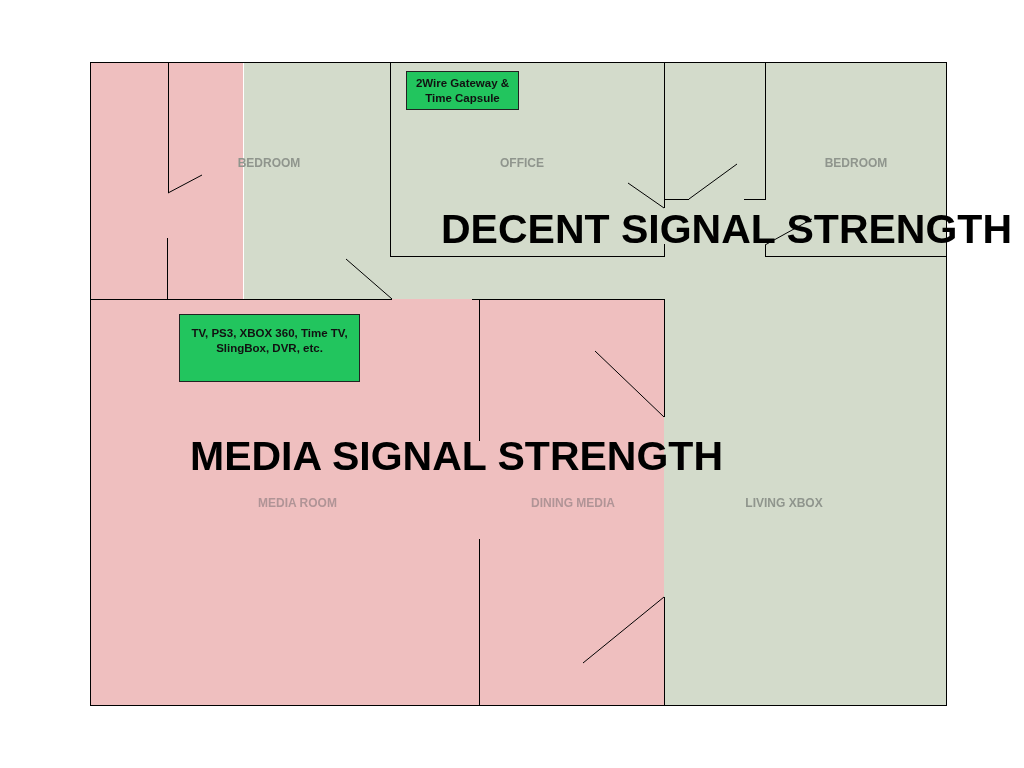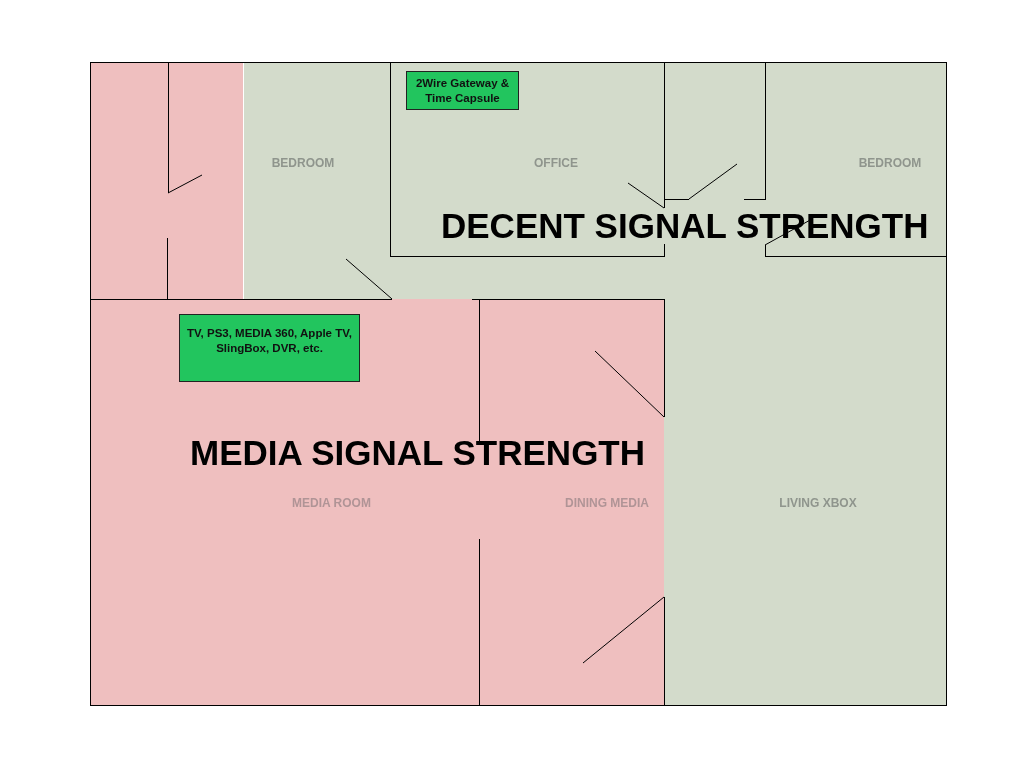--- a/index.html
+++ b/index.html
@@ -1,21 +1,21 @@
 <!DOCTYPE html>
 <html><head>
 <meta charset="utf-8">
 <style>
   html, body { margin: 0; padding: 0; background: #ffffff; }
   body { width: 1024px; height: 768px; position: relative; overflow: hidden; font-family: "Liberation Sans", sans-serif; }
   #plan { position: absolute; left: 0; top: 0; }
   .zone { position: absolute; }
-  .room-label { position: absolute; font-family: "Liberation Sans", sans-serif; font-size: 12px; font-weight: bold; color: #8f958d; text-align: center; white-space: nowrap; transform: translateX(-50%); margin-left: 34px; }
+  .room-label { position: absolute; font-family: "Liberation Sans", sans-serif; font-size: 12px; font-weight: bold; color: #8f958d; text-align: center; white-space: nowrap; transform: translateX(-50%); }
   .room-label.pink { color: #b09496; }
-  .signal { position: absolute; font-family: "Liberation Sans", sans-serif; font-weight: bold; font-size: 35px; color: #000; white-space: nowrap; letter-spacing: 0px; }
+  .signal { position: absolute; font-family: "Liberation Sans", sans-serif; font-weight: bold; font-size: 41px; color: #000; white-space: nowrap; letter-spacing: 0px; }
   .device { position: absolute; background: #22c55e; border: 1px solid #222; box-sizing: border-box; font-family: "Liberation Sans", sans-serif; font-weight: bold; font-size: 11.5px; line-height: 15px; color: #111; text-align: center; display: flex; align-items: center; justify-content: center; }
   .device span { display: block; }
 </style>
 </head>
 <body>
 
 <div id="floorplan">
 
   <div class="zone" style="left:91px; top:63px; width:855px; height:642px; background:#d3dbcb;"></div>
   <div class="zone" style="left:91px; top:63px; width:152px; height:237px; background:#efbfbf;"></div>
@@ -74,18 +74,18 @@
   <div class="signal" style="left:190px; top:433px;">MEDIA SIGNAL STRENGTH</div>
 
   <div class="device" style="left:406px; top:71px; width:113px; height:39px;">
     <div>
       <span>2Wire Gateway &amp;</span>
       <span>Time Capsule</span>
     </div>
   </div>
   <div class="device" style="left:179px; top:314px; width:181px; height:68px; padding-bottom:14px;">
     <div>
-      <span>TV, PS3, MEDIA 360, Apple TV,</span>
+      <span>TV, PS3, XBOX 360, Time TV,</span>
       <span>SlingBox, DVR, etc.</span>
     </div>
   </div>
 
 </div>
 
 </body></html>

